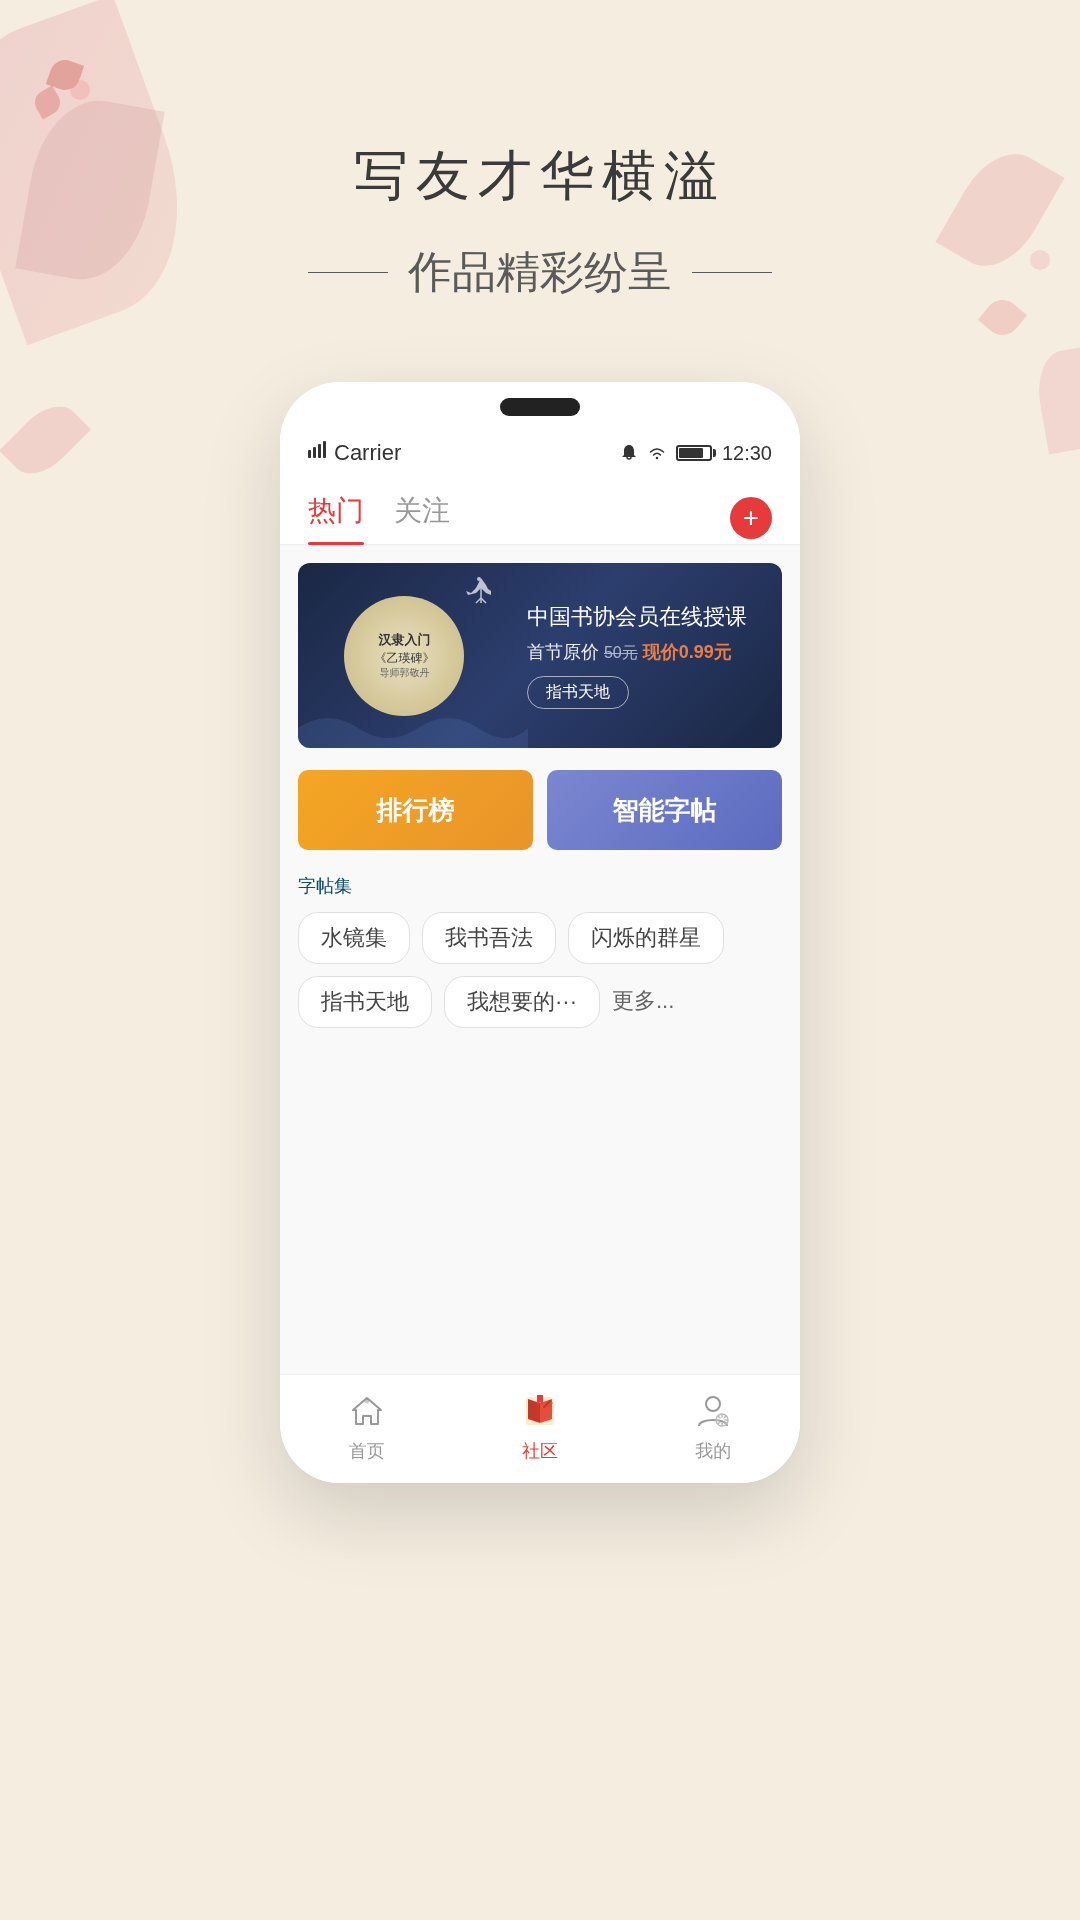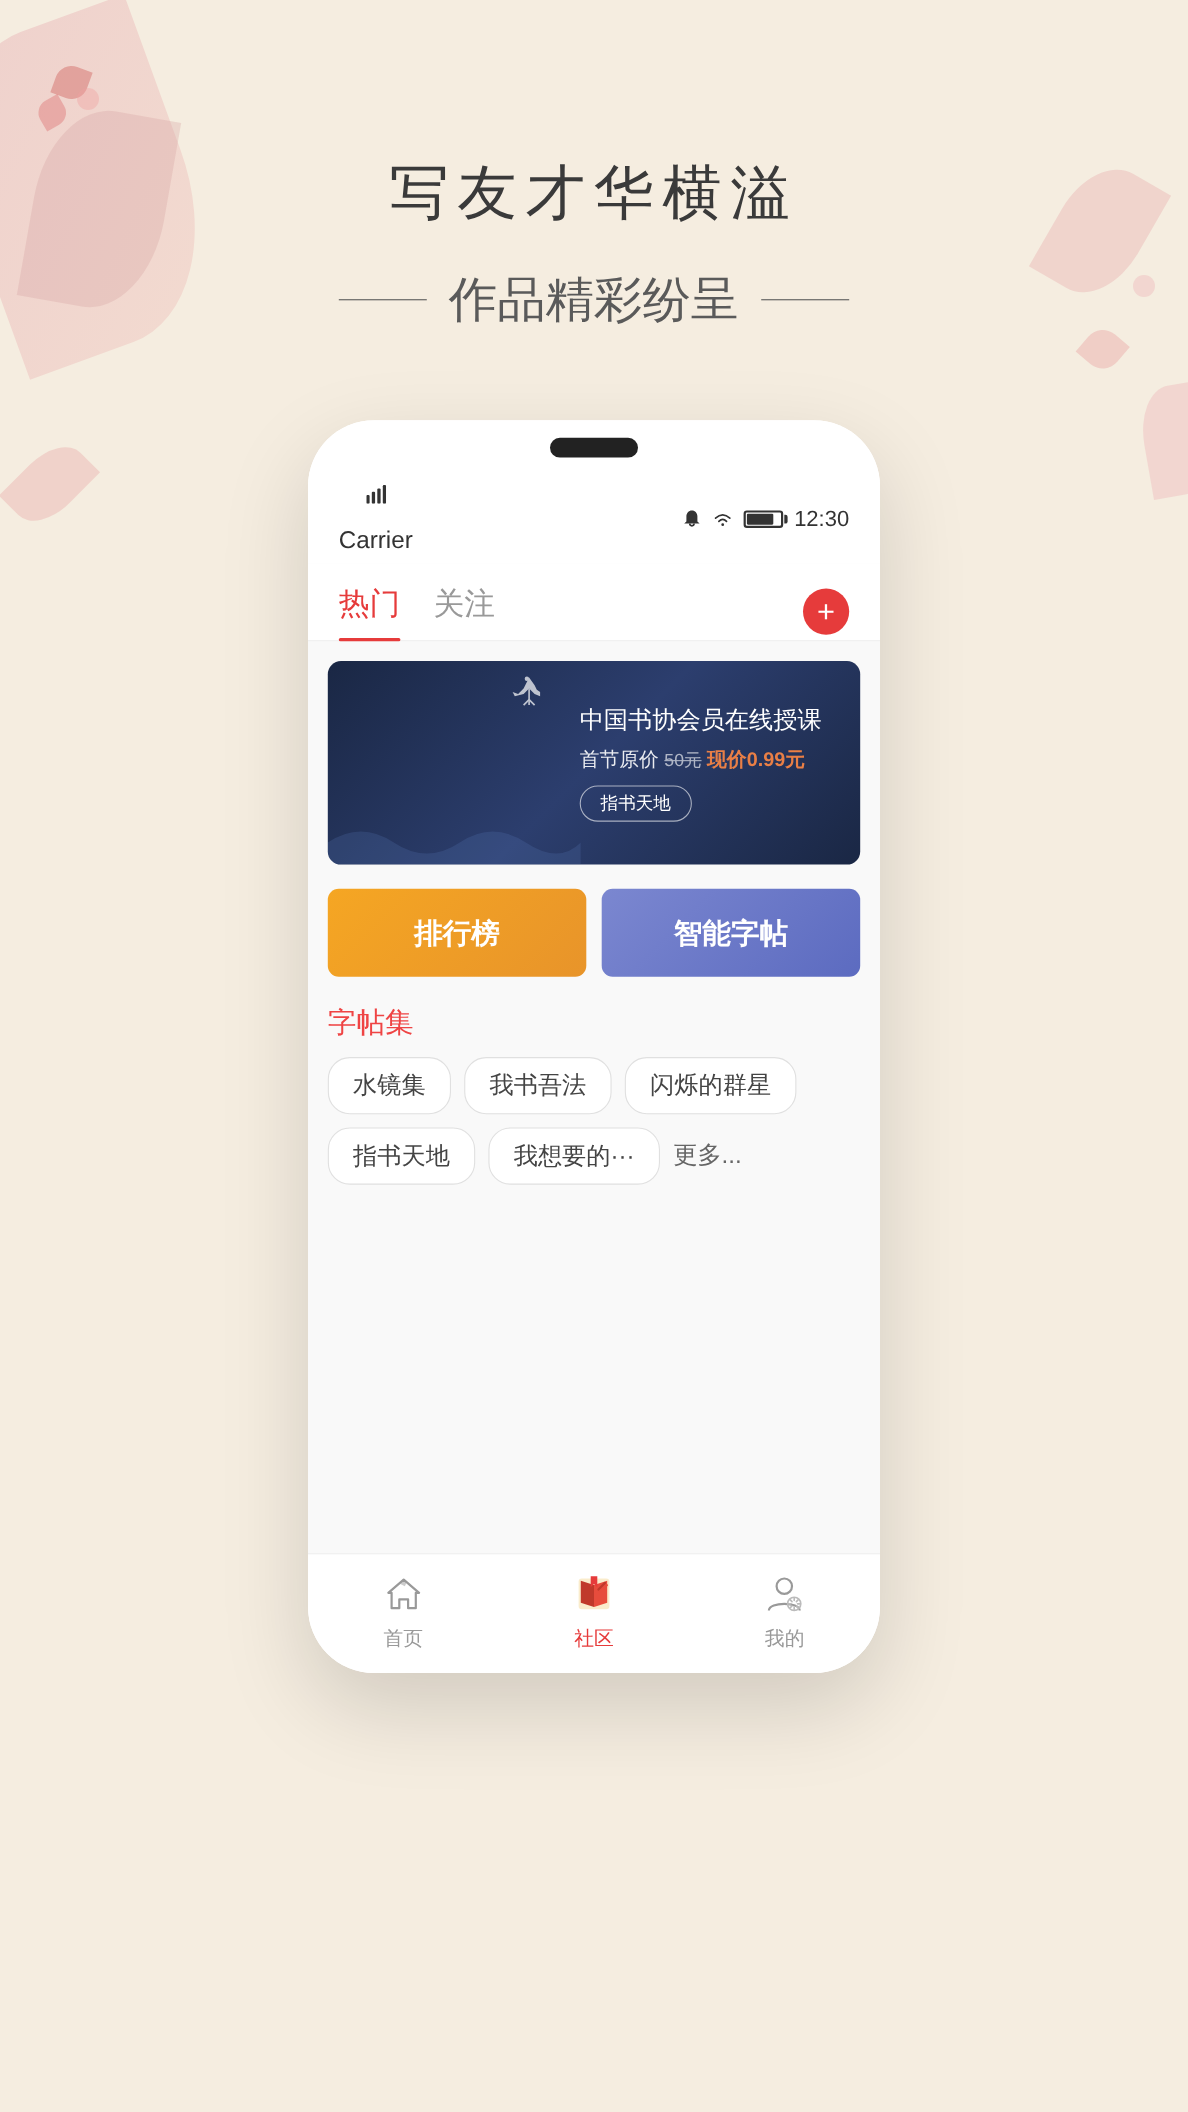--- a/index.html
+++ b/index.html
@@ -101,23 +101,22 @@
       padding: 8px 28px;
       display: flex;
       align-items: center;
       justify-content: space-between;
       font-size: 22px;
       color: #333;
     }
 
     .status-left {
       display: flex;
-      align-items: center;
-      gap: 20px;
-      flex-direction: column;
+      align-items: flex-start;
+      gap: 8px;
     }
 
     .status-right {
       display: flex;
       align-items: center;
       gap: 10px;
       font-size: 20px;
     }
 
     .battery {
@@ -311,22 +310,22 @@
     .action-btn-copybook {
       background: linear-gradient(135deg, #7b87d0, #5c6bc0);
     }
 
     
     .collection-section {
       padding: 14px 18px;
     }
 
     .collection-title {
-      font-size: 26px;
-      color: #ef4444;
+      font-size: 18px;
+      color: #0c4a6e;
       margin-bottom: 14px;
     }
 
     .collection-tags {
       display: flex;
       flex-wrap: wrap;
       gap: 12px;
     }
 
     .collection-tag {
@@ -519,20 +518,27 @@
 
       <div class="banner-container">
         <div class="banner">
 
           <div class="banner-left">
 
             <svg style="position:absolute;bottom:0;left:0;opacity:0.2" width="230" height="60" viewBox="0 0 230 60">
               <path d="M0 40 Q30 20 60 40 Q90 60 120 40 Q150 20 180 40 Q210 60 230 40 L230 60 L0 60 Z" fill="#6080c0"></path>
             </svg>
 
+            <div class="banner-circle">
+              <div class="banner-circle-text">
+                <div style="font-size:13px;font-weight:bold;margin-bottom:2px;">汉隶入门</div>
+                <div style="font-size:12px;">《乙瑛碑》</div>
+                <div style="font-size:10px;color:#666;">导师郭敬丹</div>
+              </div>
+            </div>
 
             <svg style="position:absolute;top:10px;right:5px;opacity:0.7;" width="50" height="40" viewBox="0 0 50 40">
               <path d="M25 5 L20 15 L15 20 L10 18 L12 22 L20 20 L25 15 L30 20 L35 22 L35 18 L32 16 L30 12 Z" fill="white"></path>
               <line x1="25" y1="15" x2="25" y2="30" stroke="white" stroke-width="1.5"></line>
               <line x1="25" y1="25" x2="20" y2="30" stroke="white" stroke-width="1.5"></line>
               <line x1="25" y1="25" x2="30" y2="30" stroke="white" stroke-width="1.5"></line>
               <circle cx="23" cy="6" r="2" fill="white"></circle>
             </svg>
           </div>
 

